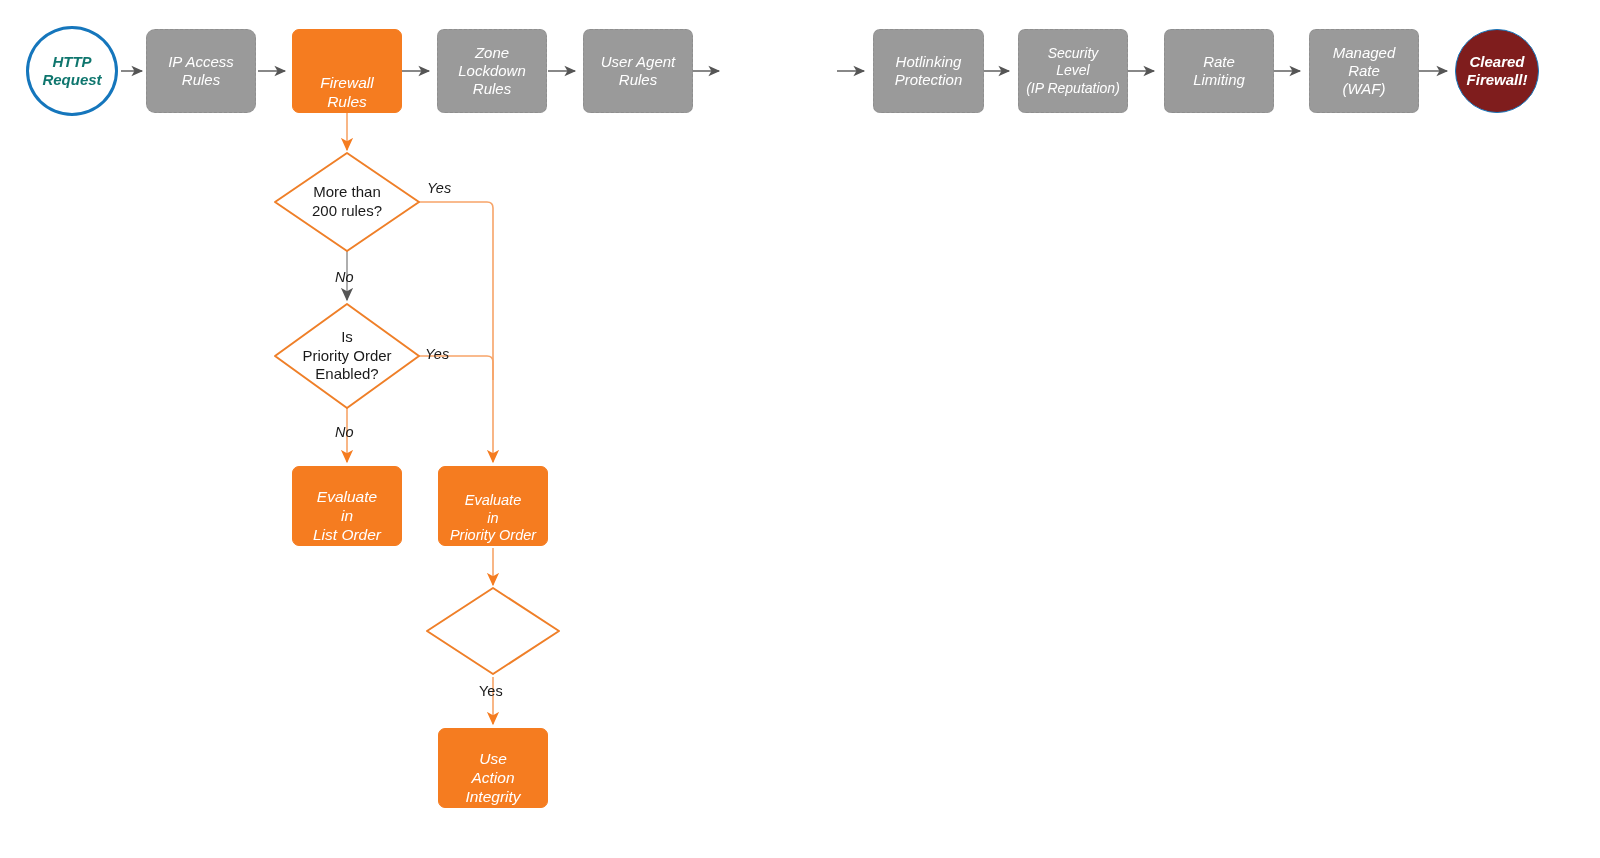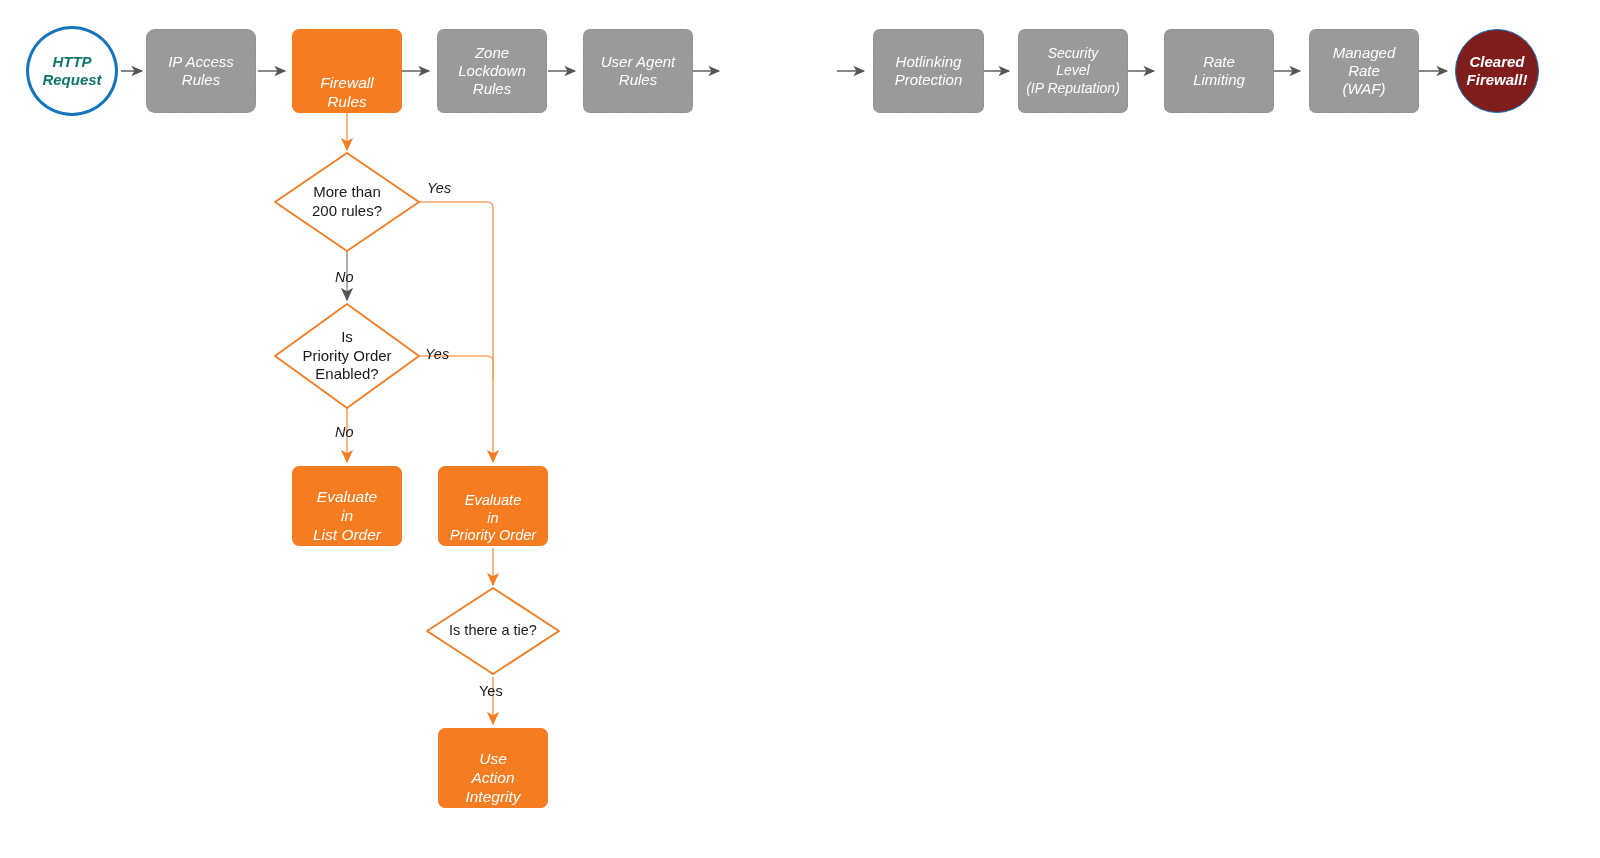--- a/index.html
+++ b/index.html
@@ -206,23 +206,20 @@
     <div class="diamond-label" style="white-space:pre-line">More than
 200 rules?</div>
   </div>
 
   <div class="diamond-wrap" style="left:275px; top:304px; width:144px; height:104px;text-decoration:underline;">
     <div class="diamond-label" style="white-space:pre-line">Is
 Priority Order
 Enabled?</div>
   </div>
 
-  <div class="diamond-wrap" style="left:427px; top:588px; width:132px; height:86px;">
-    <div class="diamond-label" style="white-space:pre-line; font-size:14.5px;">Is there a tie?</div>
-  </div>
 
   <div class="node box box-orange" style="left:292px; top:466px; width:110px; height:80px;">
     <span style="white-space:pre-line">Evaluate
 in
 List Order</span>
   </div>
 
   <div class="node box box-orange" style="left:438px; top:466px; width:110px; height:80px;">
     <span style="white-space:pre-line; font-size:14.5px;">Evaluate
 in

